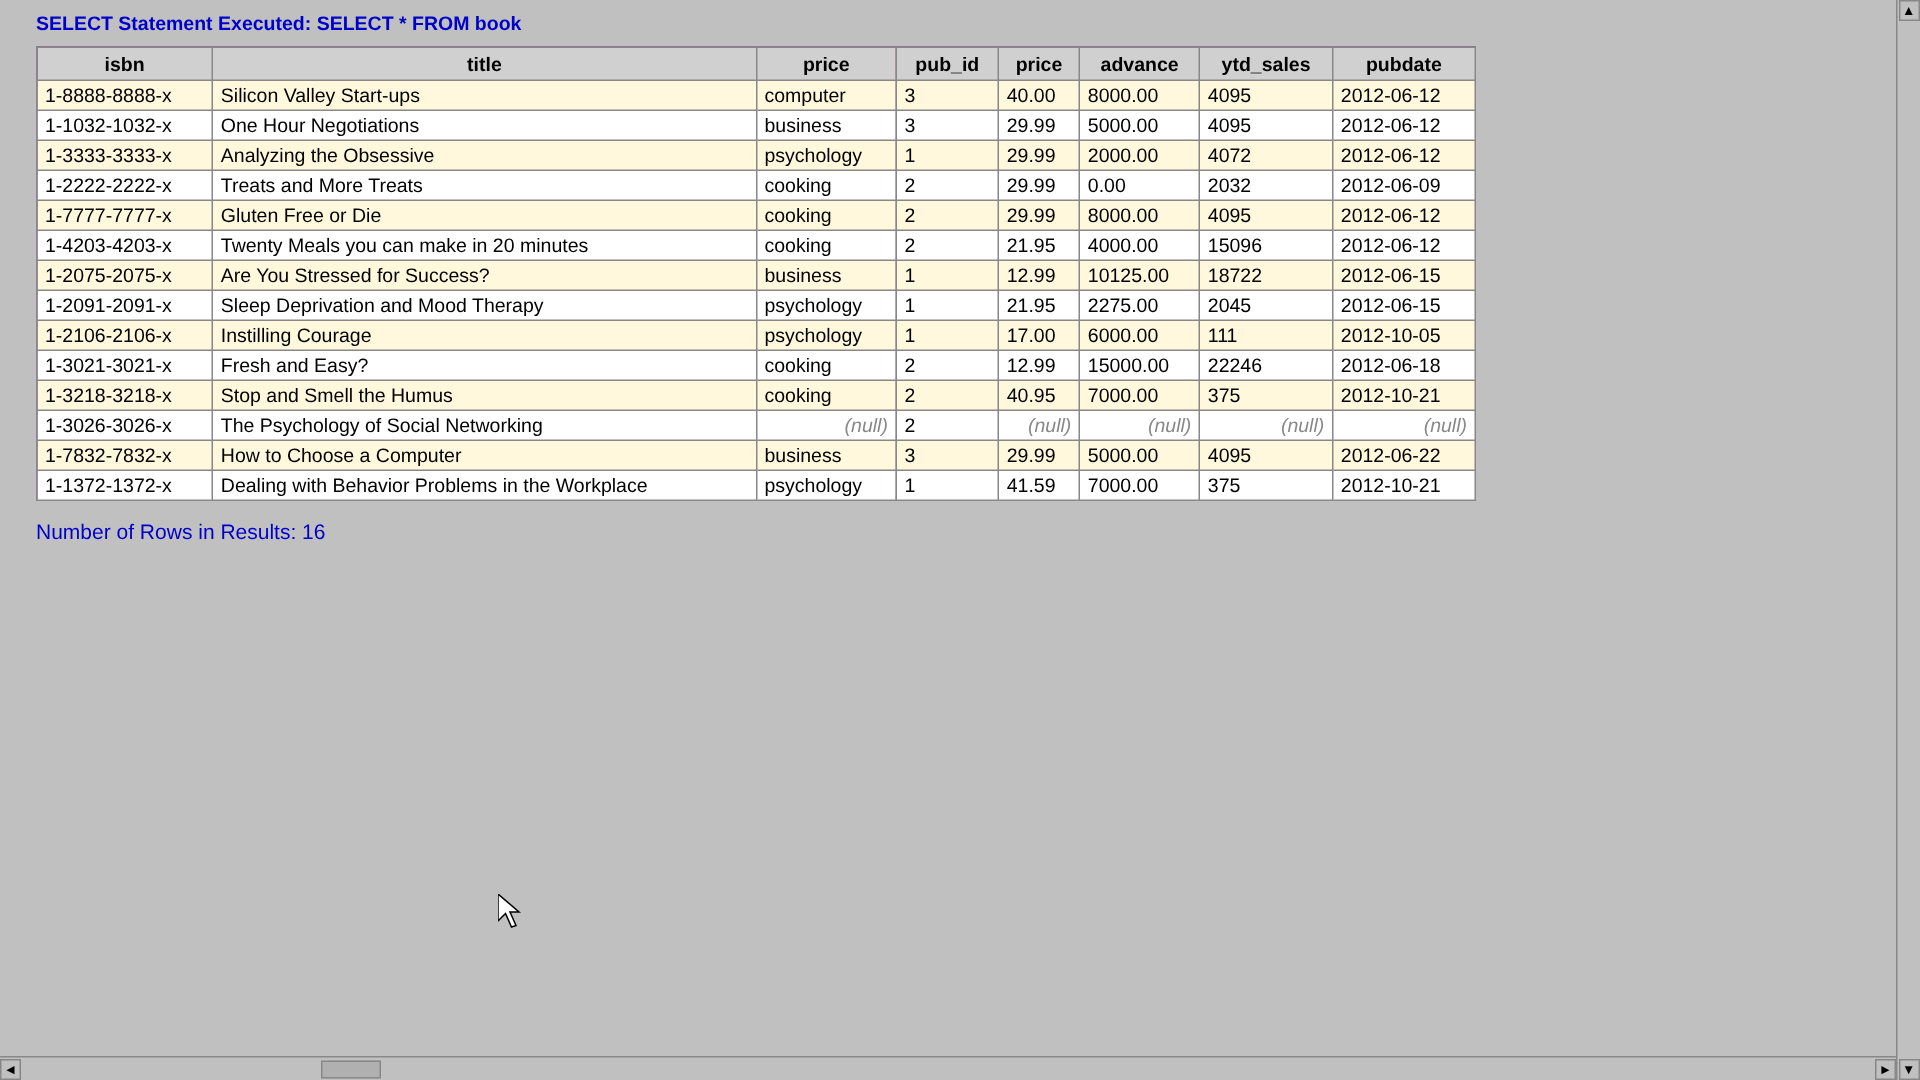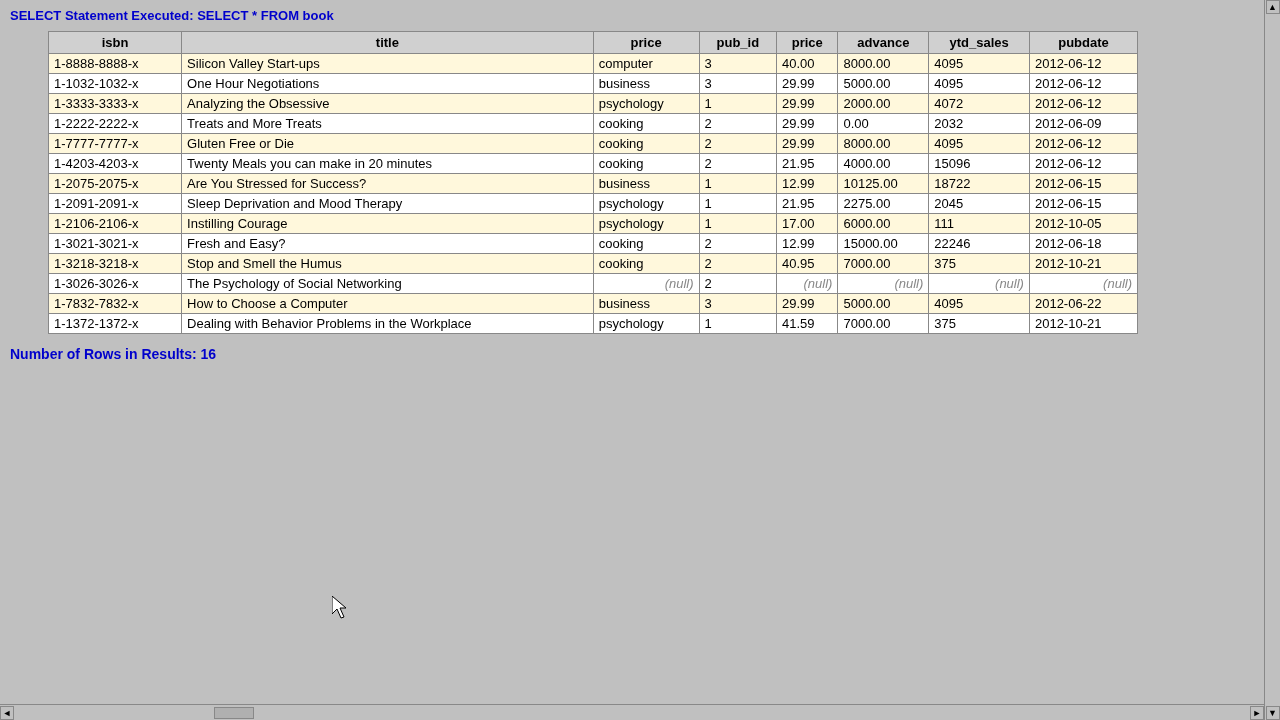--- a/index.html
+++ b/index.html
@@ -6,34 +6,33 @@
     body {
       background-color: #c0c0c0;
       font-family: Arial, sans-serif;
       font-size: 13px;
       width: 1280px;
       height: 720px;
       overflow: hidden;
       position: relative;
     }
     .main-content {
-      padding: 8px 10px;
+      padding: 8px 24px;
       width: 1260px;
     }
     .sql-statement {
       font-weight: bold;
       color: #0000cc;
       margin-bottom: 8px;
       font-size: 13px;
     }
     table {
       border-collapse: collapse;
-      width: 1090px;
+      width: 960px;
       background: #701a75;
-      margin-left: 38px;
     }
     th {
       background-color: #d0d0d0;
       border: 1px solid #888;
       padding: 3px 6px;
       text-align: center;
       font-weight: bold;
       font-size: 13px;
     }
     td {
@@ -48,21 +47,21 @@
     tr:nth-child(even) td {
       background-color: #ffffff;
     }
     .null-val {
       color: #888888;
       font-style: italic;
       text-align: right;
     }
     .row-count {
       margin-top: 12px;
-      font-weight: bold;
+      font-weight: normal;
       color: #0000cc;
       font-size: 14px;
     }
     .scrollbar-right {
       position: absolute;
       right: 0;
       top: 0;
       width: 16px;
       height: 720px;
       background: #c0c0c0;

